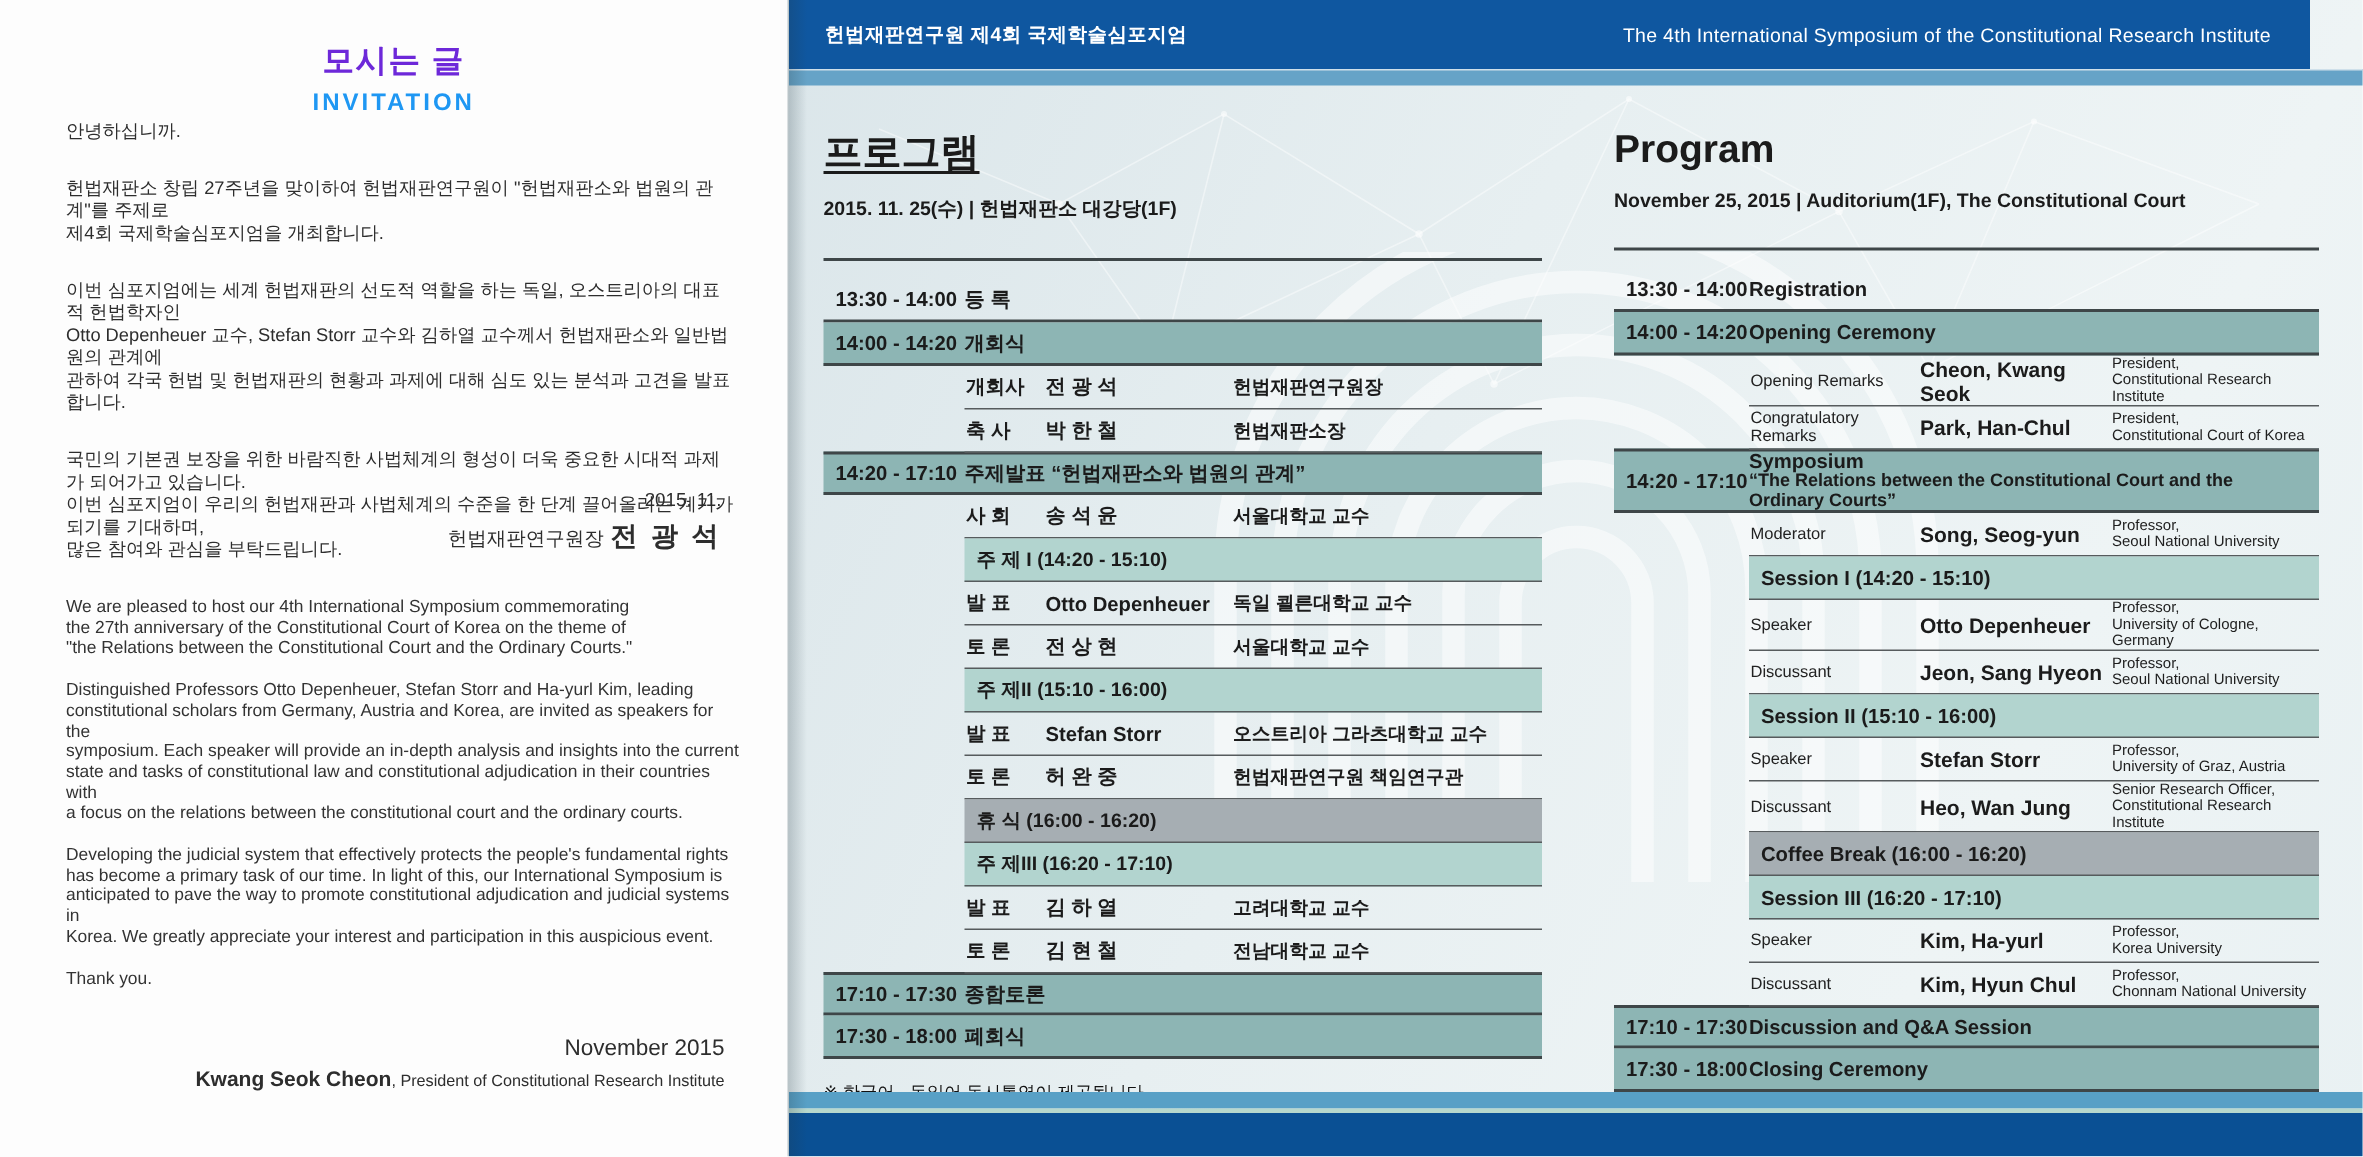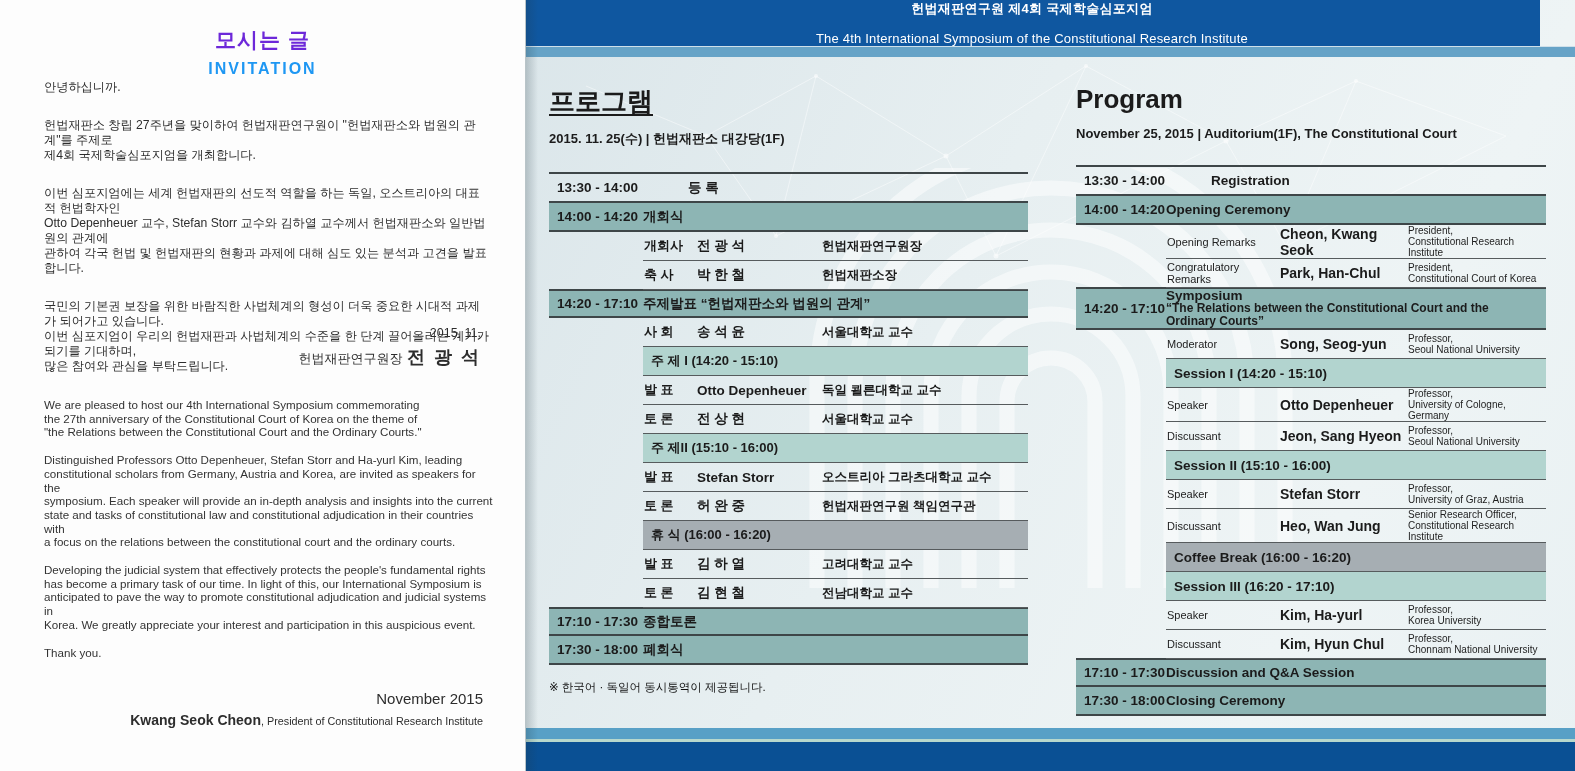--- a/index.html
+++ b/index.html
@@ -37,21 +37,21 @@
     background:linear-gradient(115deg,#dbe6ea 0%,#e7eff1 40%,#eef4f5 75%,#e9f1f3 100%);
     border-left:1px solid #b9c4c8;
   }
   .page-right::before{
     content:'';position:absolute;left:0;top:0;bottom:0;width:12px;z-index:6;pointer-events:none;
     background:linear-gradient(to right,rgba(35,55,65,.22),rgba(35,55,65,0));
   }
   .hdr{
     position:absolute;top:0;left:0;width:1014px;height:46px;background:#0f57a0;z-index:4;
     display:flex;align-items:center;justify-content:space-between;
-    padding:0 26px 0 24px;box-sizing:border-box;color:#fff;flex-direction:column;
+    padding:0 26px 0 24px;box-sizing:border-box;color:#fff;
   }
   .hdr-ko{font-size:13px;font-weight:700;letter-spacing:.3px;}
   .hdr-en{font-size:13px;font-weight:400;letter-spacing:.2px;}
   .hdr-sub{
     position:absolute;top:46px;left:0;width:1050px;height:11px;background:#66a3c7;
     border-top:1px solid #cfe0ea;box-sizing:border-box;z-index:4;
   }
   .ftr{position:absolute;bottom:0;left:0;width:1050px;z-index:4;}
   .ftr-light{height:11px;background:#58a0c6;}
   .ftr-mint{height:3px;background:#b7d8cd;}
@@ -65,21 +65,21 @@
   .prog-ko{left:23px;width:479px;}
   .prog-en{left:550px;width:470px;}
   .prog-title{font-size:26px;font-weight:700;margin:0;color:#1b1b1b;}
   .prog-ko .prog-title{text-decoration:underline;text-underline-offset:4px;}
   .prog-date{font-size:13px;font-weight:700;margin-top:11px;}
   .prog-en .prog-date{font-weight:700;}
   .prog-table{margin-top:24px;border-top:2px solid #3e4648;}
 
   .row{display:flex;align-items:center;min-height:29px;box-sizing:border-box;}
   .row-full{border-bottom:2px solid #3e4648;border-top:2px solid #3e4648;margin-top:-1px;}
-  .prog-table > .row-full:first-child{border-top:none;margin-top:0;gap:45px;}
+  .prog-table > .row-full:first-child{border-top:none;margin-top:12px;}
   .row-full + .row-full{border-top:none;margin-top:0;}
   .bg-teal{background:#8db5b4;}
   .bg-plain{background:transparent;}
   .bg-lightteal{background:#b2d4cf;}
   .bg-gray{background:#a6aeb3;}
   .cell-time{padding-left:8px;font-weight:700;font-size:13.5px;flex-shrink:0;box-sizing:border-box;}
   .cell-timespace{flex-shrink:0;align-self:stretch;}
   .prog-ko .cell-time,.prog-ko .cell-timespace{width:94px;}
   .prog-en .cell-time,.prog-en .cell-timespace{width:90px;}
   .cell-main{flex:1;font-weight:700;font-size:13.5px;padding-right:4px;}
@@ -277,20 +277,26 @@
             </div>
           </div>
           <div class="row row-indent">
             <div class="cell-timespace"></div>
             <div class="cell-body cell-sub bg-gray">
               <div class="sub-label">휴 식 (16:00 - 16:20)</div>
             </div>
           </div>
           <div class="row row-indent">
             <div class="cell-timespace"></div>
+            <div class="cell-body cell-sub bg-lightteal">
+              <div class="sub-label">주 제III (16:20 - 17:10)</div>
+            </div>
+          </div>
+          <div class="row row-indent">
+            <div class="cell-timespace"></div>
             <div class="cell-body">
               <div class="cell-role">발 표</div>
               <div class="cell-name">김 하 열</div>
               <div class="cell-desc">고려대학교 교수</div>
             </div>
           </div>
           <div class="row row-indent">
             <div class="cell-timespace"></div>
             <div class="cell-body">
               <div class="cell-role">토 론</div>

